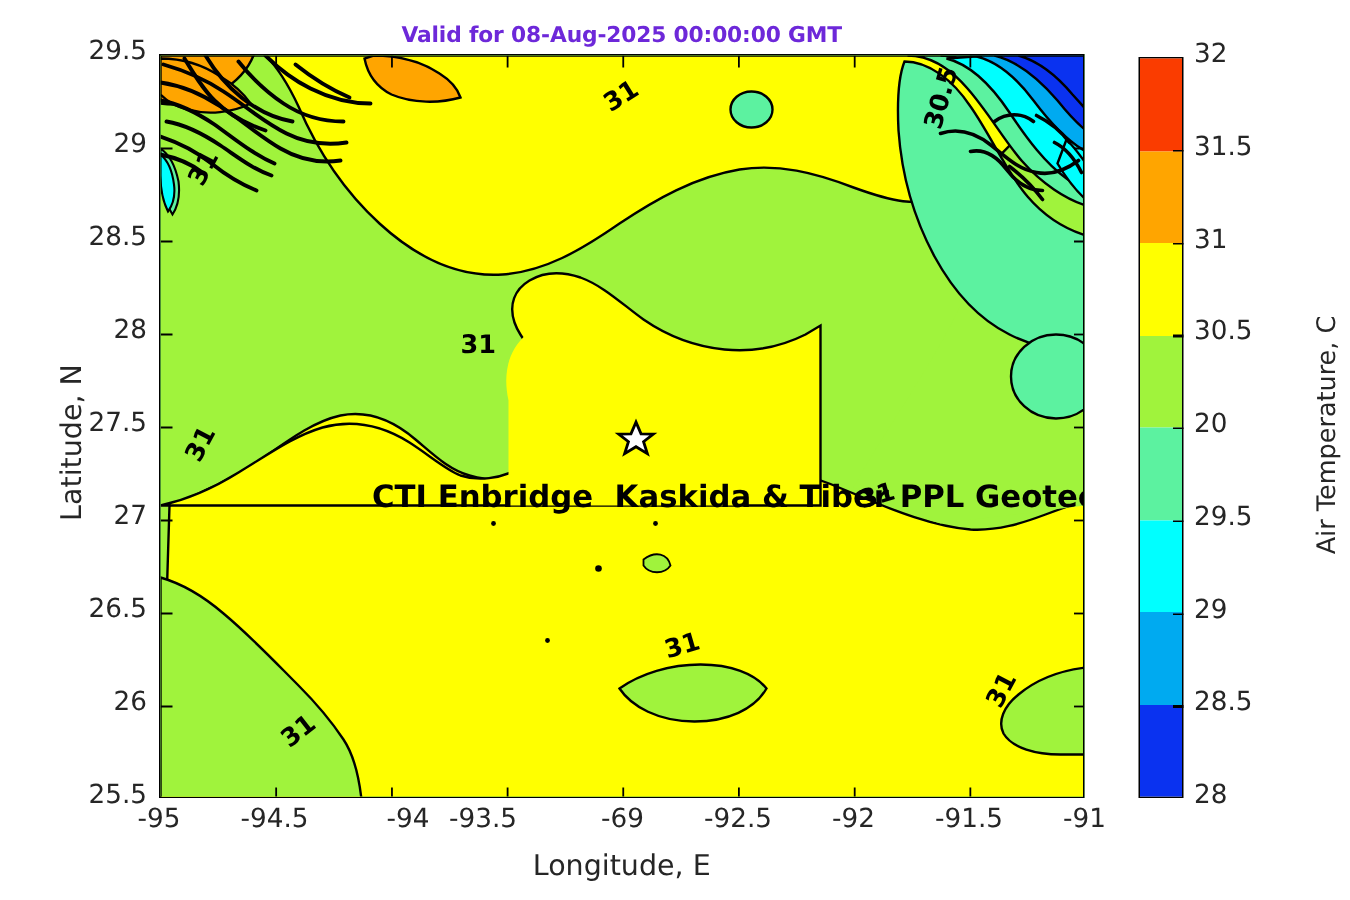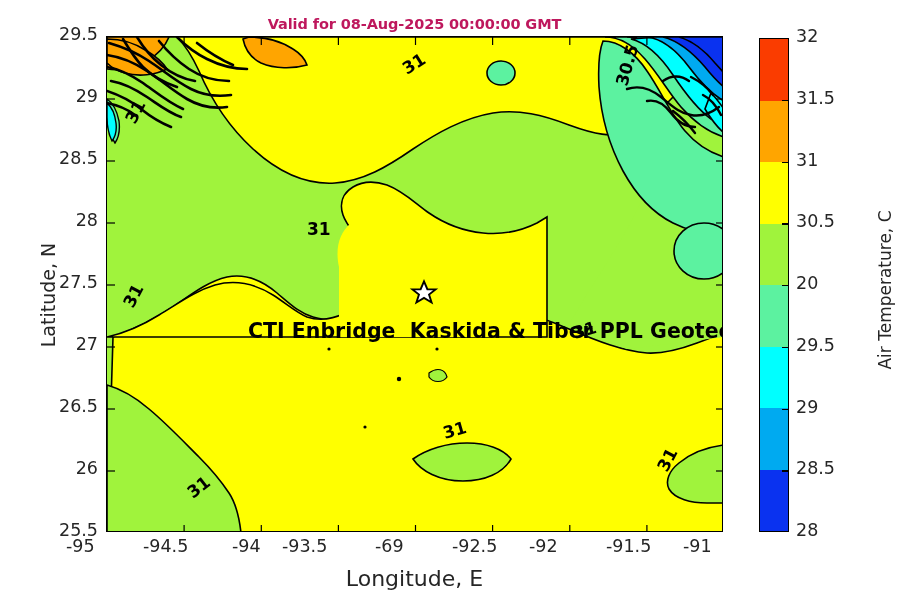--- a/index.html
+++ b/index.html
@@ -20,21 +20,21 @@
     background: #ffffff;
   }
   #chart-title {
     position: absolute;
     left: 106px;
     top: 16px;
     width: 617px;
     text-align: center;
     font-size: 14.5px;
     font-weight: bold;
-    color: #be185d;
+    color: #6d28d9;
     font-family: "DejaVu Sans", sans-serif;
     letter-spacing: -0.1px;
   }
   #plot-area {
     position: absolute;
     left: 106px;
     top: 36px;
     width: 617px;
     height: 496px;
     box-sizing: border-box;
@@ -46,40 +46,41 @@
     position: absolute;
     left: 0;
     top: 0;
   }
   .axis-label-x {
     position: absolute;
     left: 106px;
     top: 566px;
     width: 617px;
     text-align: center;
-    font-size: 22px;
+    font-size: 19px;
     color: #262626;
     font-family: "DejaVu Sans", sans-serif;
   }
   .axis-label-y {
     position: absolute;
     left: -52px;
     top: 284px;
     width: 200px;
     text-align: center;
     font-size: 19px;
     color: #262626;
     transform: rotate(-90deg);
     font-family: "DejaVu Sans", sans-serif;
   }
   .tick-x {
     position: absolute;
     top: 536px;
     width: 80px;
     margin-left: -40px;
+    text-align: center;
     font-size: 17.5px;
     color: #262626;
     font-family: "DejaVu Sans", sans-serif;
   }
   .tick-y {
     position: absolute;
     left: 10px;
     width: 88px;
     text-align: right;
     margin-top: -12px;

